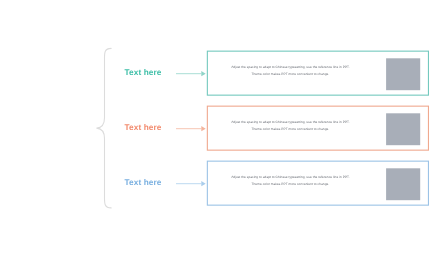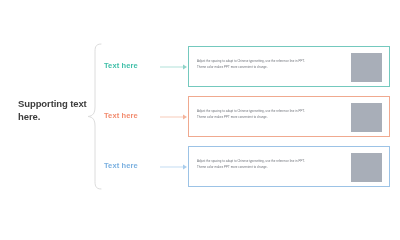--- a/index.html
+++ b/index.html
@@ -44,20 +44,21 @@
     height: 147px;
   }
   #brace svg { display: block; width: 100%; height: 100%; }
 
   
   .row {
     position: absolute;
     left: 104px;
     right: 8px;
     height: 44px;
+    text-align: center;
   }
   .row.r1 { top: 46px; }
   .row.r2 { top: 96px; }
   .row.r3 { top: 146px; }
 
   .row-label {
     position: absolute;
     left: 0;
     top: 15px;
     width: 52px;
@@ -116,21 +117,20 @@
   .accent-coral .row-label { color: #f28b6e; }
   .accent-coral .card      { border-color: #f0a98f; }
   .accent-blue  .row-label { color: #7ab0e0; }
   .accent-blue  .card      { border-color: #9cc3e6; }
 </style>
 </head>
 <body>
 
 <div id="slide">
 
-  <div id="heading">Supporting text here.</div>
 
   <div id="brace">
     <svg viewBox="0 0 18 147" preserveAspectRatio="none" fill="none" stroke="#dcdcdc" stroke-width="1" stroke-linecap="round" stroke-linejoin="round">
       <path d="M15 1 C 9 1, 9 5, 9 10 L 9 64 C 9 70, 7 73, 2 73.5 C 7 74, 9 77, 9 83 L 9 137 C 9 142, 9 146, 15 146"></path>
     </svg>
   </div>
 
   <div class="row r1 accent-teal">
     <div class="row-label">Text here</div>
 

